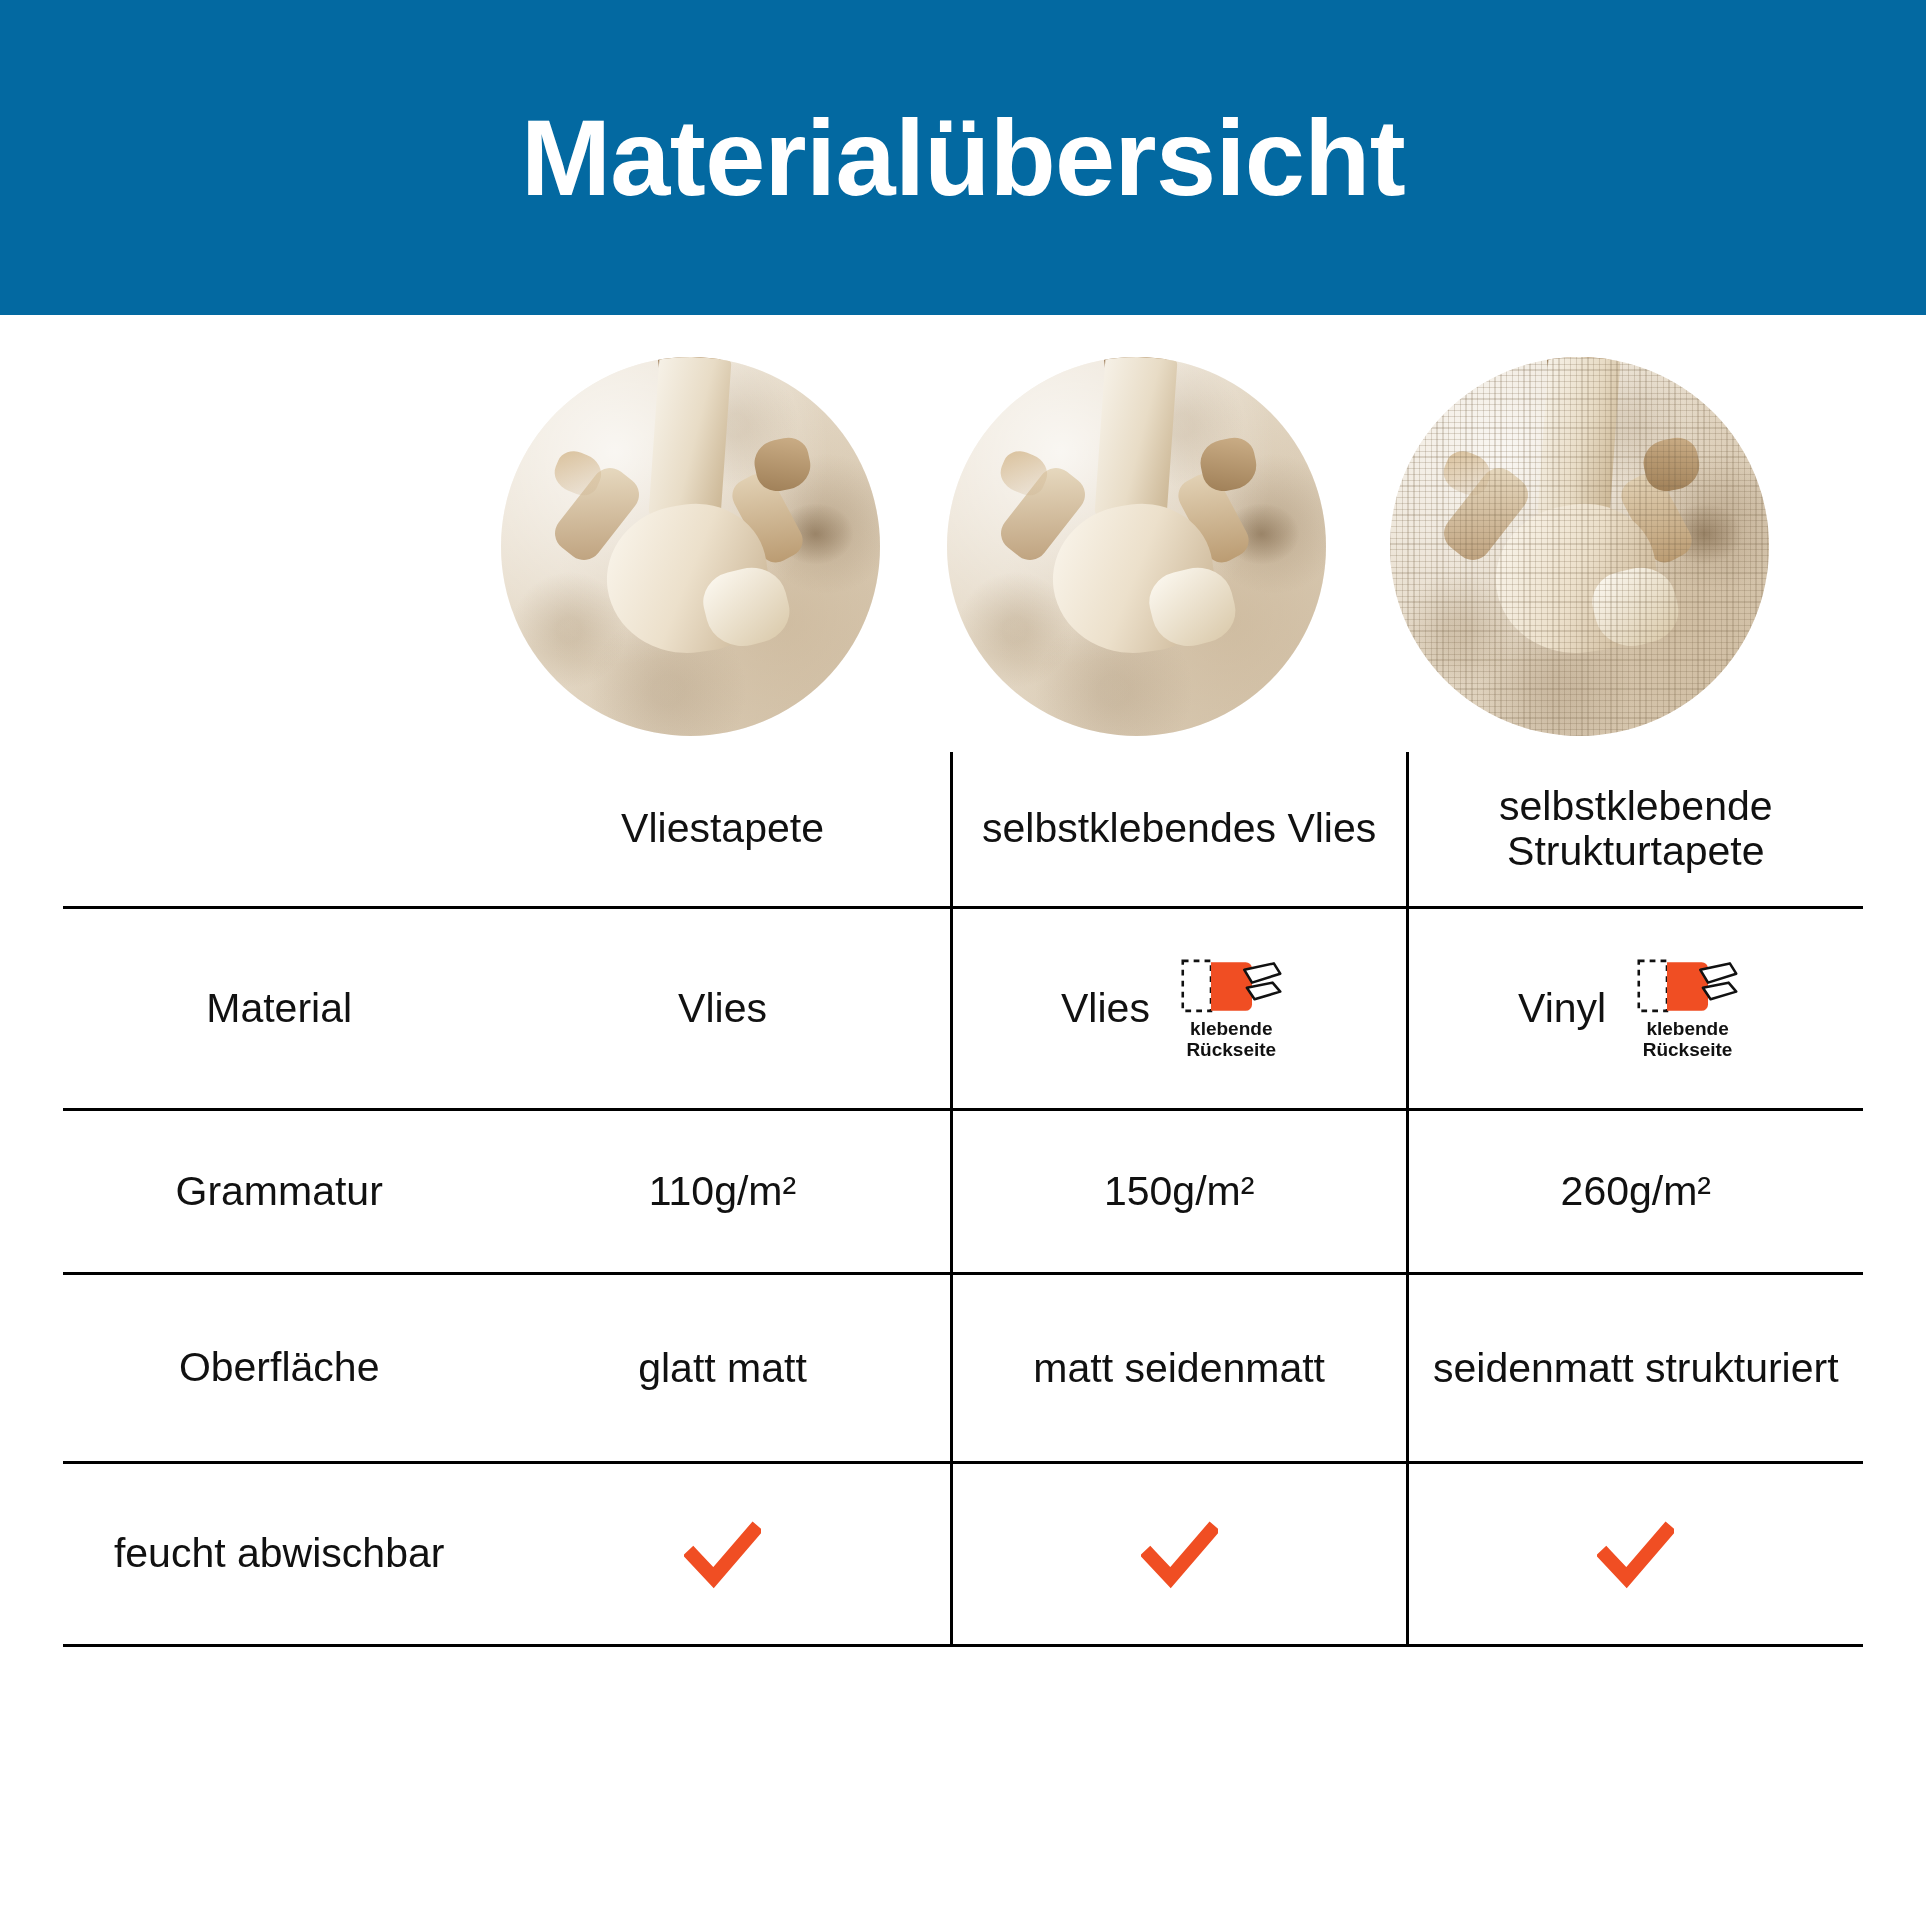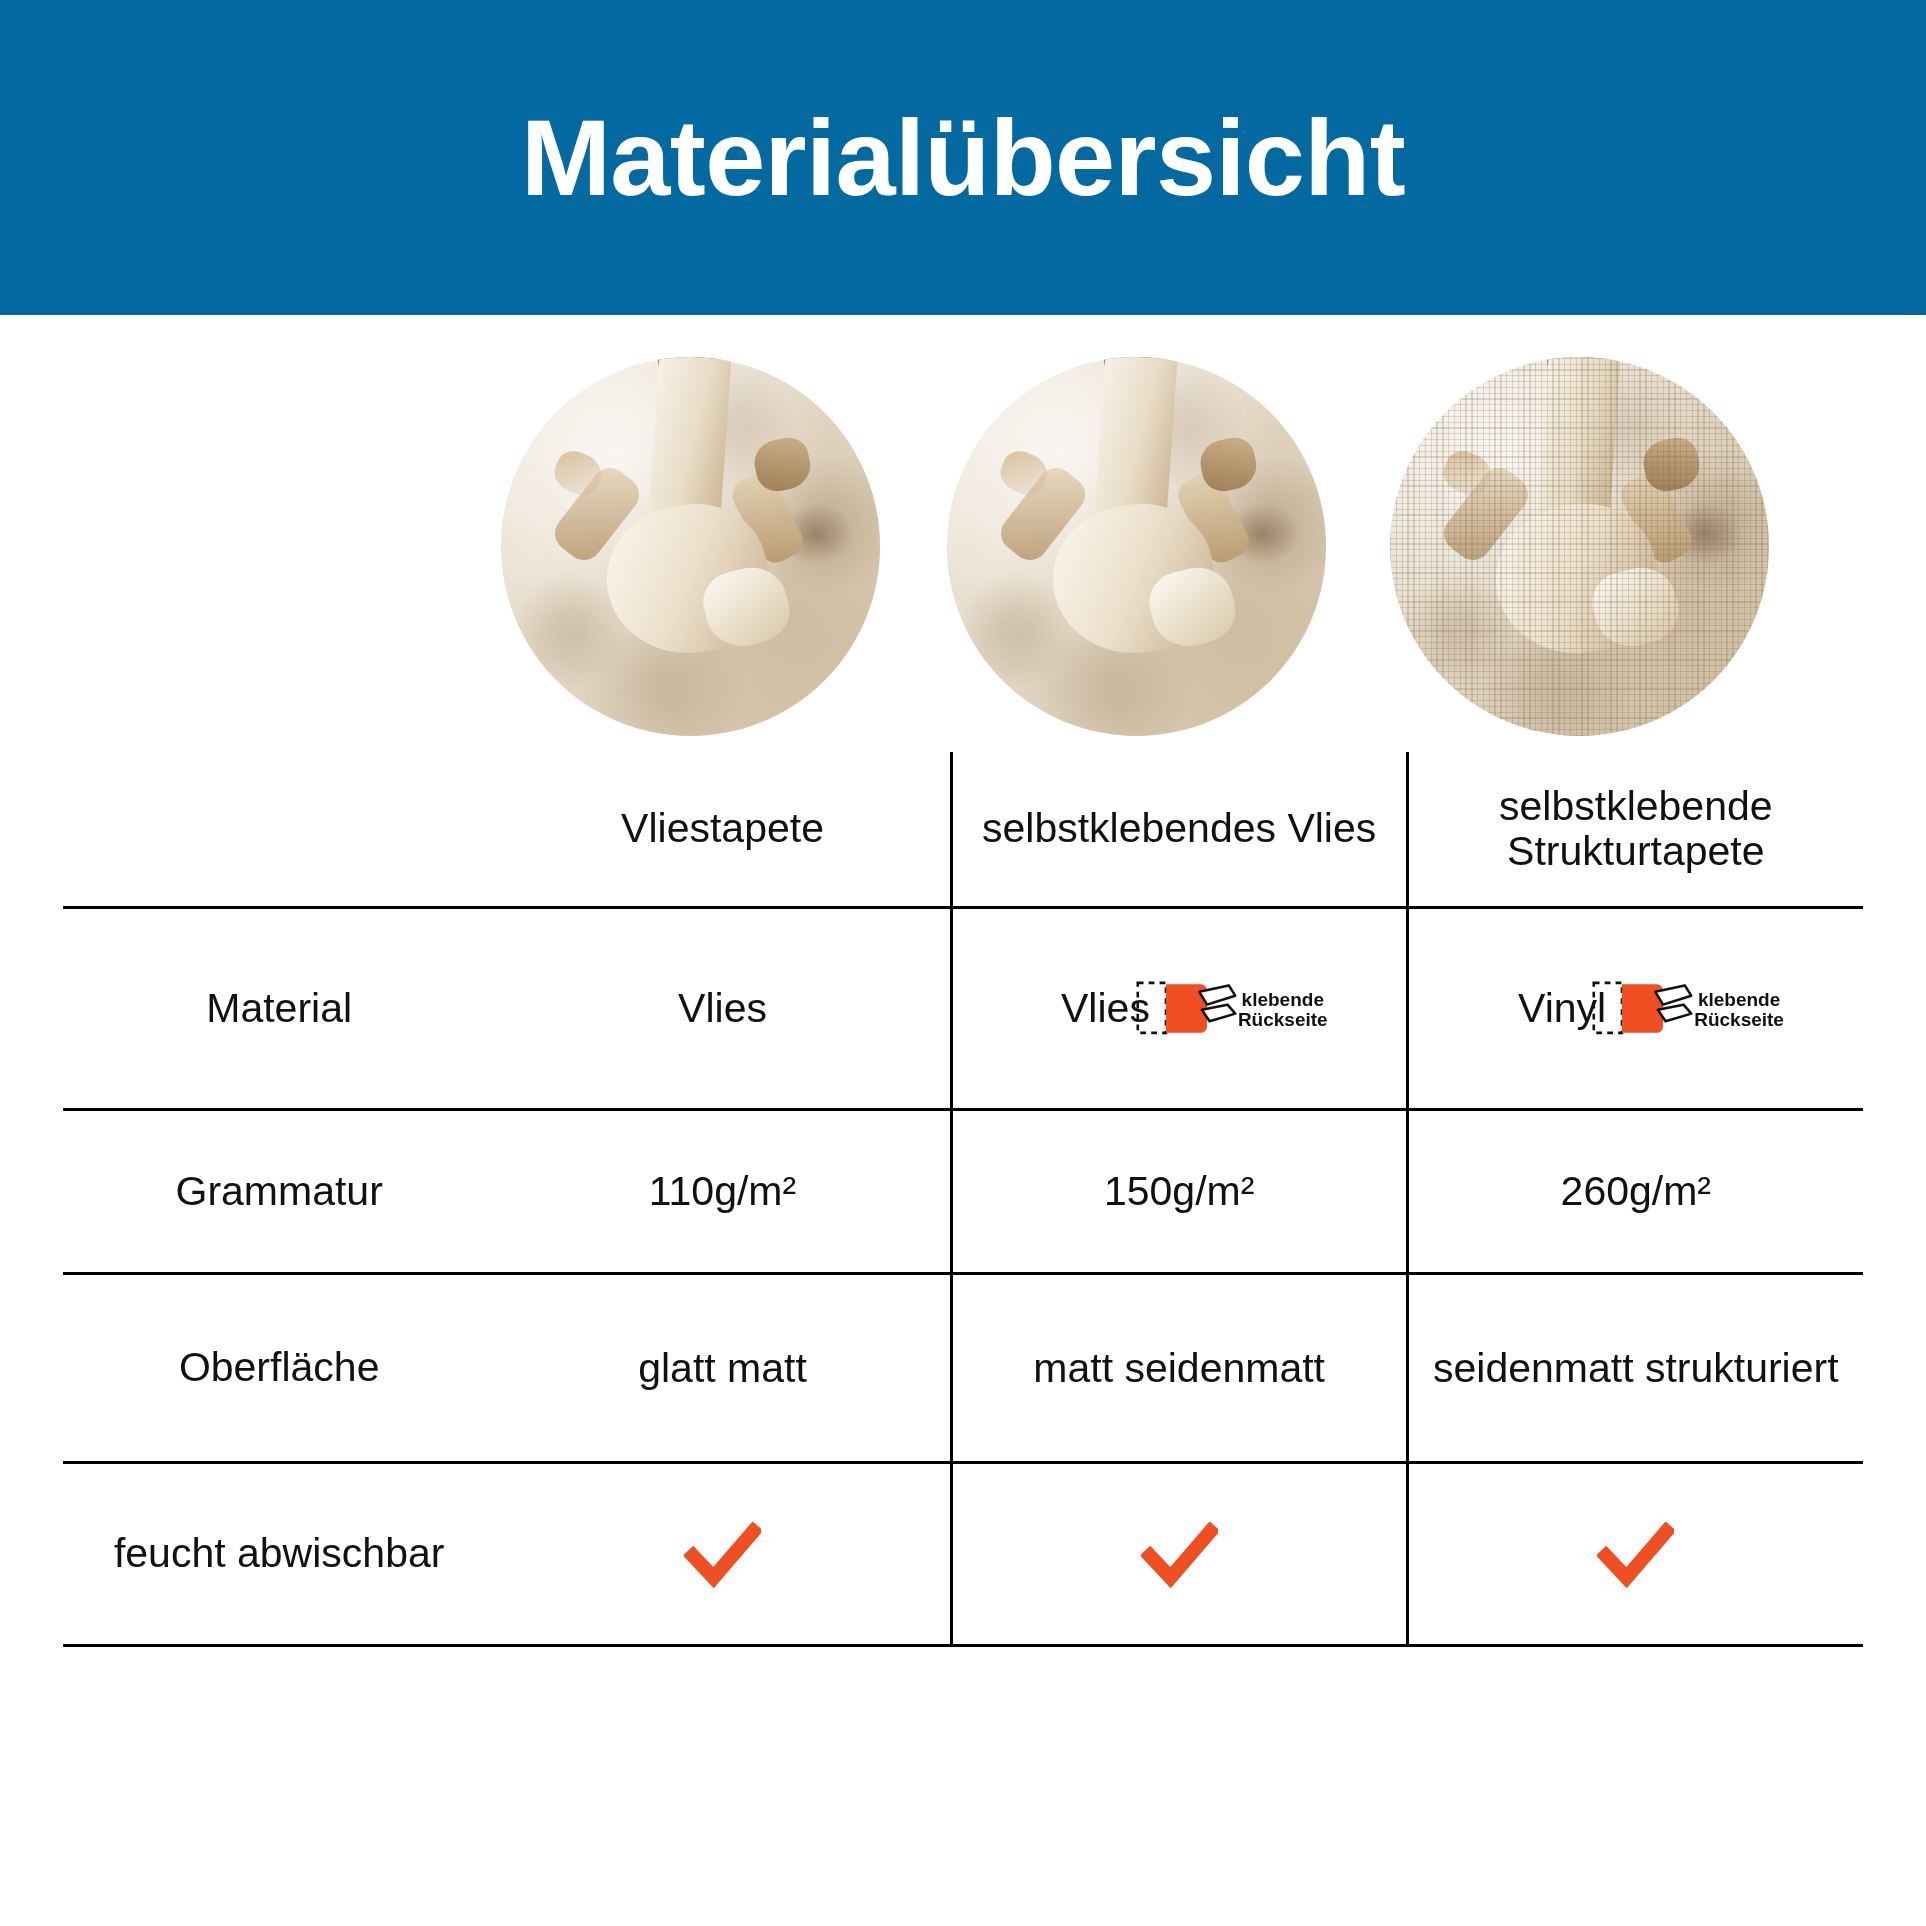--- a/index.html
+++ b/index.html
@@ -214,21 +214,21 @@
     align-items: center;
     justify-content: center;
     gap: 15.4px;
     height: 100%;
   }
   .cell-text { white-space: nowrap; }
 
   
   .adh {
     display: inline-flex;
-    flex-direction: row;
+    flex-direction: column;
     align-items: center;
     justify-content: center;
     width: 132px;
   }
   .adh-art {
     width: 103px;
     height: 59px;
     position: relative;
   }
   .adh-caption {

